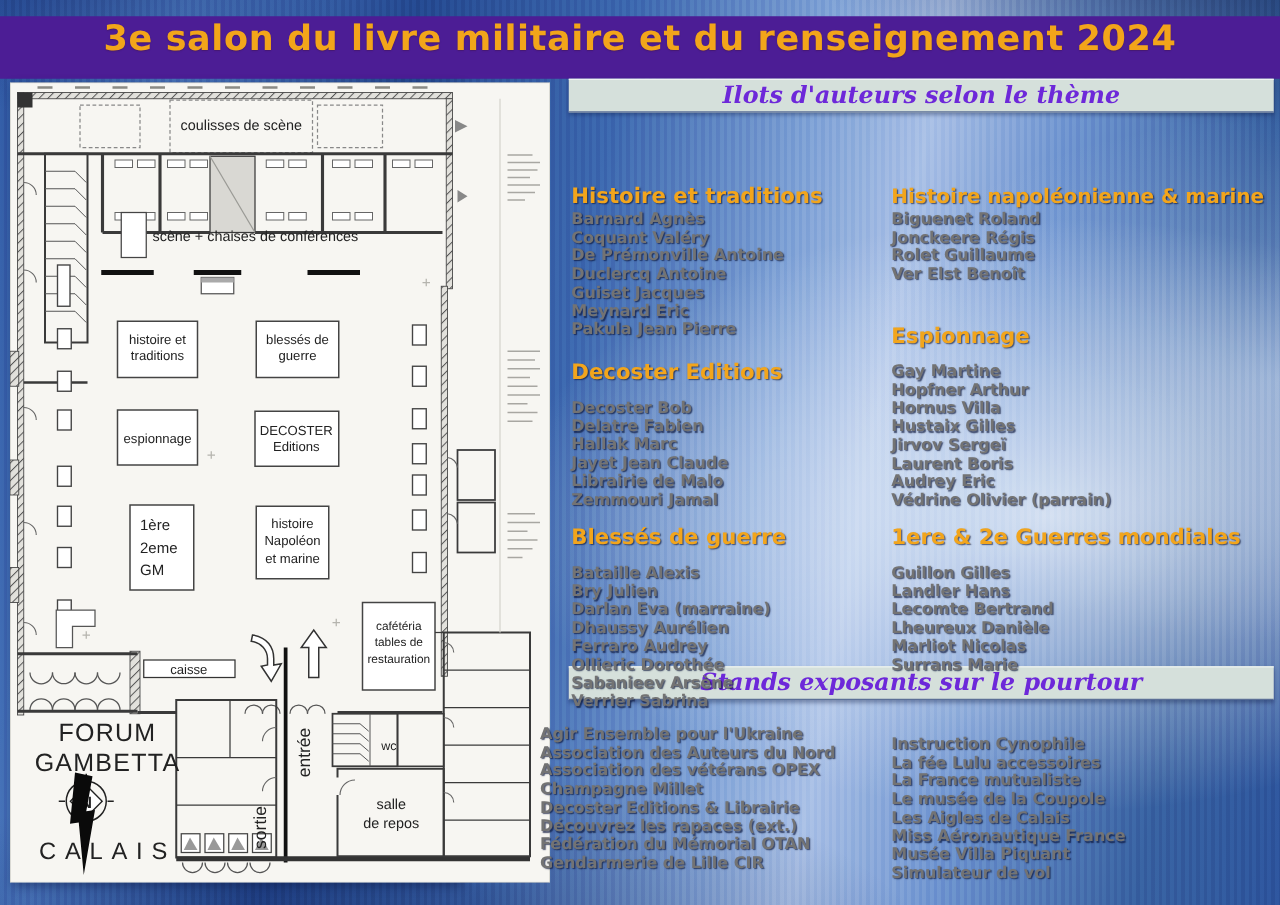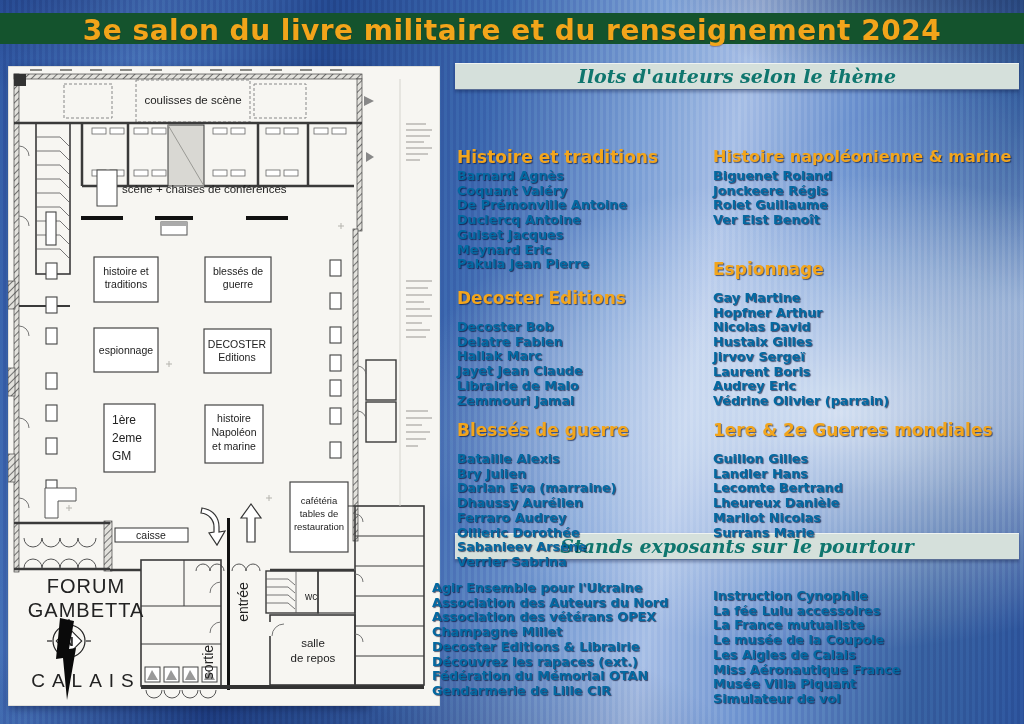--- a/index.html
+++ b/index.html
@@ -10,38 +10,38 @@
       radial-gradient(ellipse 620px 340px at 82% 57%, rgba(238,244,252,.8), rgba(238,244,252,0) 70%),
       radial-gradient(ellipse 500px 300px at 100% 42%, rgba(190,212,240,.5), rgba(190,212,240,0) 70%),
       radial-gradient(ellipse 700px 300px at 30% 110%, rgba(10,24,74,.45), rgba(10,24,74,0) 65%),
       radial-gradient(ellipse 560px 240px at 96% -6%, rgba(8,20,58,.55), rgba(8,20,58,0) 60%),
       radial-gradient(ellipse 400px 200px at 4% -4%, rgba(16,34,90,.4), rgba(16,34,90,0) 60%),
       linear-gradient(100deg,#2f57a2 0%,#4873ba 13%,#24488e 29%,#3c67ae 44%,#7fa2d6 58%,#a9c0e6 66%,#6d93cf 76%,#37609f 90%,#2c539b 100%);
   }
   .bg-texture{position:absolute;inset:0;pointer-events:none;
     background:repeating-linear-gradient(90deg, rgba(255,255,255,.05) 0 3px, rgba(0,0,40,.05) 3px 6px);
     mix-blend-mode:overlay;}
-  .title-band{position:absolute;left:0;top:13px;width:1024px;height:31px;background:#14532d;}
+  .title-band{position:absolute;left:0;top:13px;width:1024px;height:50px;background:#4c1d95;}
   .title-band .t{width:100%;text-align:center;line-height:35px;font-size:28px;font-weight:bold;
     color:#f2a51a;letter-spacing:.5px;text-shadow:0 1px 1px rgba(60,20,40,.35);}
   .plan-wrap{position:absolute;left:8px;top:66px;width:360px;height:640px;
     box-shadow:2px 3px 8px rgba(10,20,60,.45);}
   .banner{position:absolute;left:455px;width:564px;height:25px;background:#d5e0db;
     border-top:1px solid #eef3f1;border-bottom:1px solid #5b6f96;
     box-shadow:0 2px 3px rgba(10,20,60,.35);}
   .banner .s{width:100%;text-align:center;line-height:25px;
-    font-family:"DejaVu Serif",serif;font-style:italic;font-weight:bold;font-size:19px;color:#0f766e;}
+    font-family:"DejaVu Serif",serif;font-style:italic;font-weight:bold;font-size:19px;color:#6d28d9;}
   #banner-authors{top:63px;}
   #banner-stands{top:533px;}
   .theme-sec{position:absolute;white-space:nowrap;margin-top:47px;}
   .sec-head{font-size:17px;font-weight:bold;color:#f2a51c;line-height:20px;
     text-shadow:1px 1px 1px rgba(8,18,56,.65);margin-bottom:2px;}
   .sec-head.small{font-size:16px;}
   .theme-sec.gap .sec-head{margin-bottom:12px;}
-  .author-line,.stand-line{font-size:12.8px;font-weight:bold;color:#0369a1;line-height:14.7px;
+  .author-line,.stand-line{font-size:12.8px;font-weight:bold;color:#737373;line-height:14.7px;
     text-shadow:1px 1px 1px rgba(8,18,56,.7);white-space:nowrap;}
   .stands-list{position:absolute;white-space:nowrap;}
   
   svg text{font-family:"Liberation Sans",sans-serif;fill:#222;}
 </style>
 </head>
 <body>
 
 <div class="bg-texture"></div>
 
@@ -441,21 +441,21 @@
       <div class="author-line">Jonckeere Régis</div>
       <div class="author-line">Rolet Guillaume</div>
       <div class="author-line">Ver Elst Benoît</div>
     </div>
 </div>
 <div class="theme-sec gap" style="left:713px;top:212px">
   <div class="sec-head">Espionnage</div>
   <div>
       <div class="author-line">Gay Martine</div>
       <div class="author-line">Hopfner Arthur</div>
-      <div class="author-line">Nicolas David</div>
+      <div class="author-line">Hornus Villa</div>
       <div class="author-line">Hustaix Gilles</div>
       <div class="author-line">Jirvov Sergeï</div>
       <div class="author-line">Laurent Boris</div>
       <div class="author-line">Audrey Eric</div>
       <div class="author-line">Védrine Olivier (parrain)</div>
     </div>
 </div>
 <div class="theme-sec gap" style="left:713px;top:373px">
   <div class="sec-head">1ere &amp; 2e Guerres mondiales</div>
   <div>

